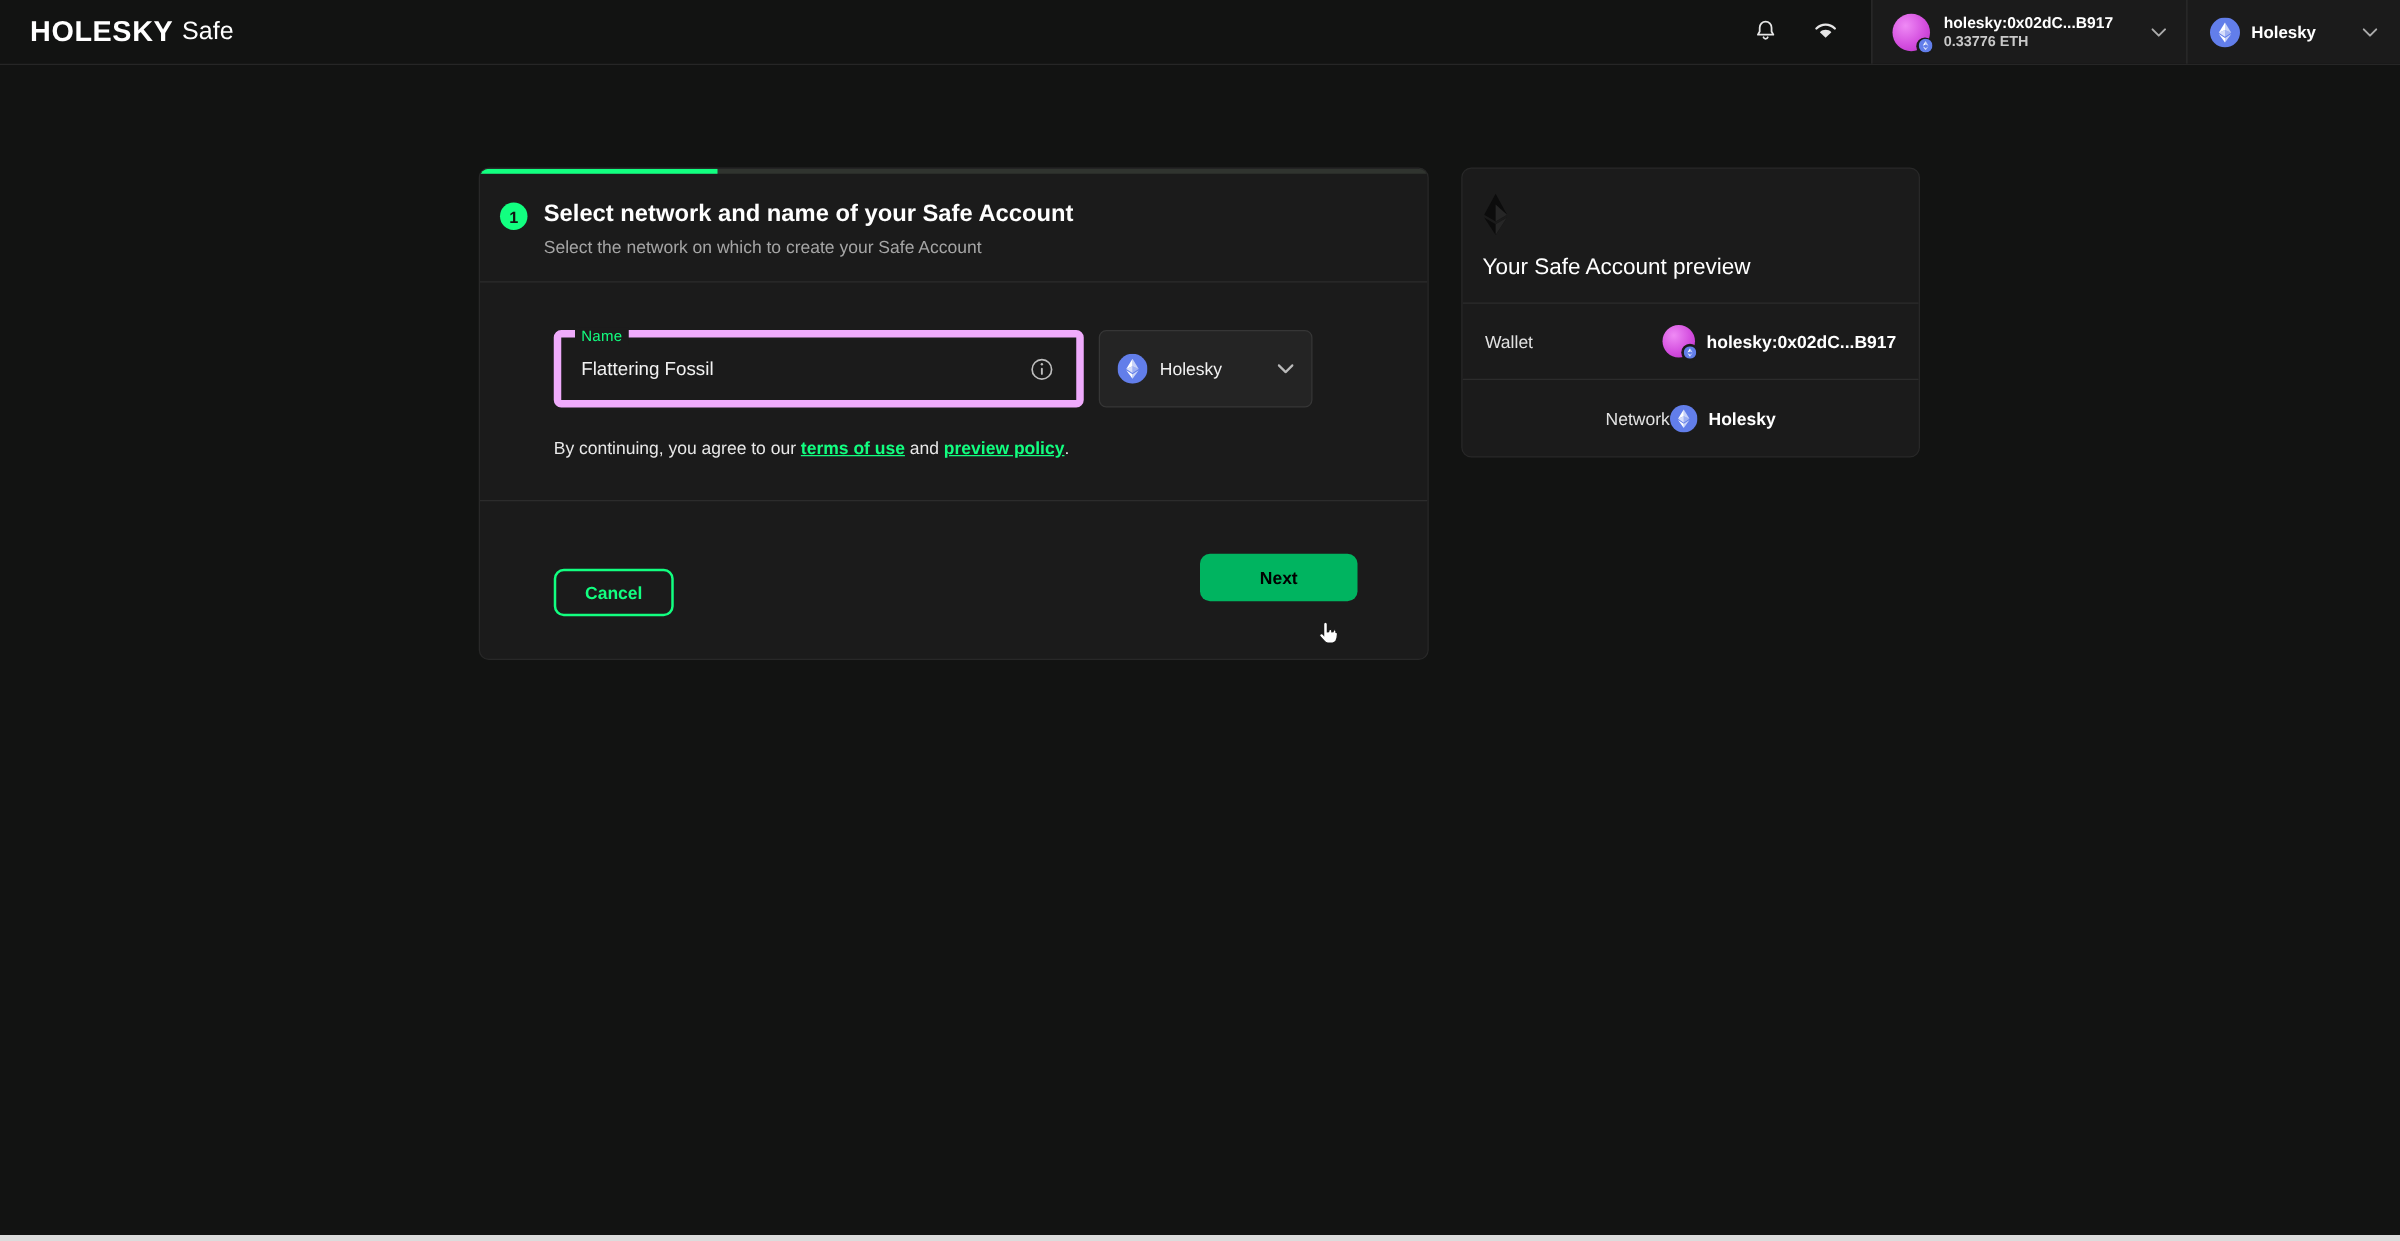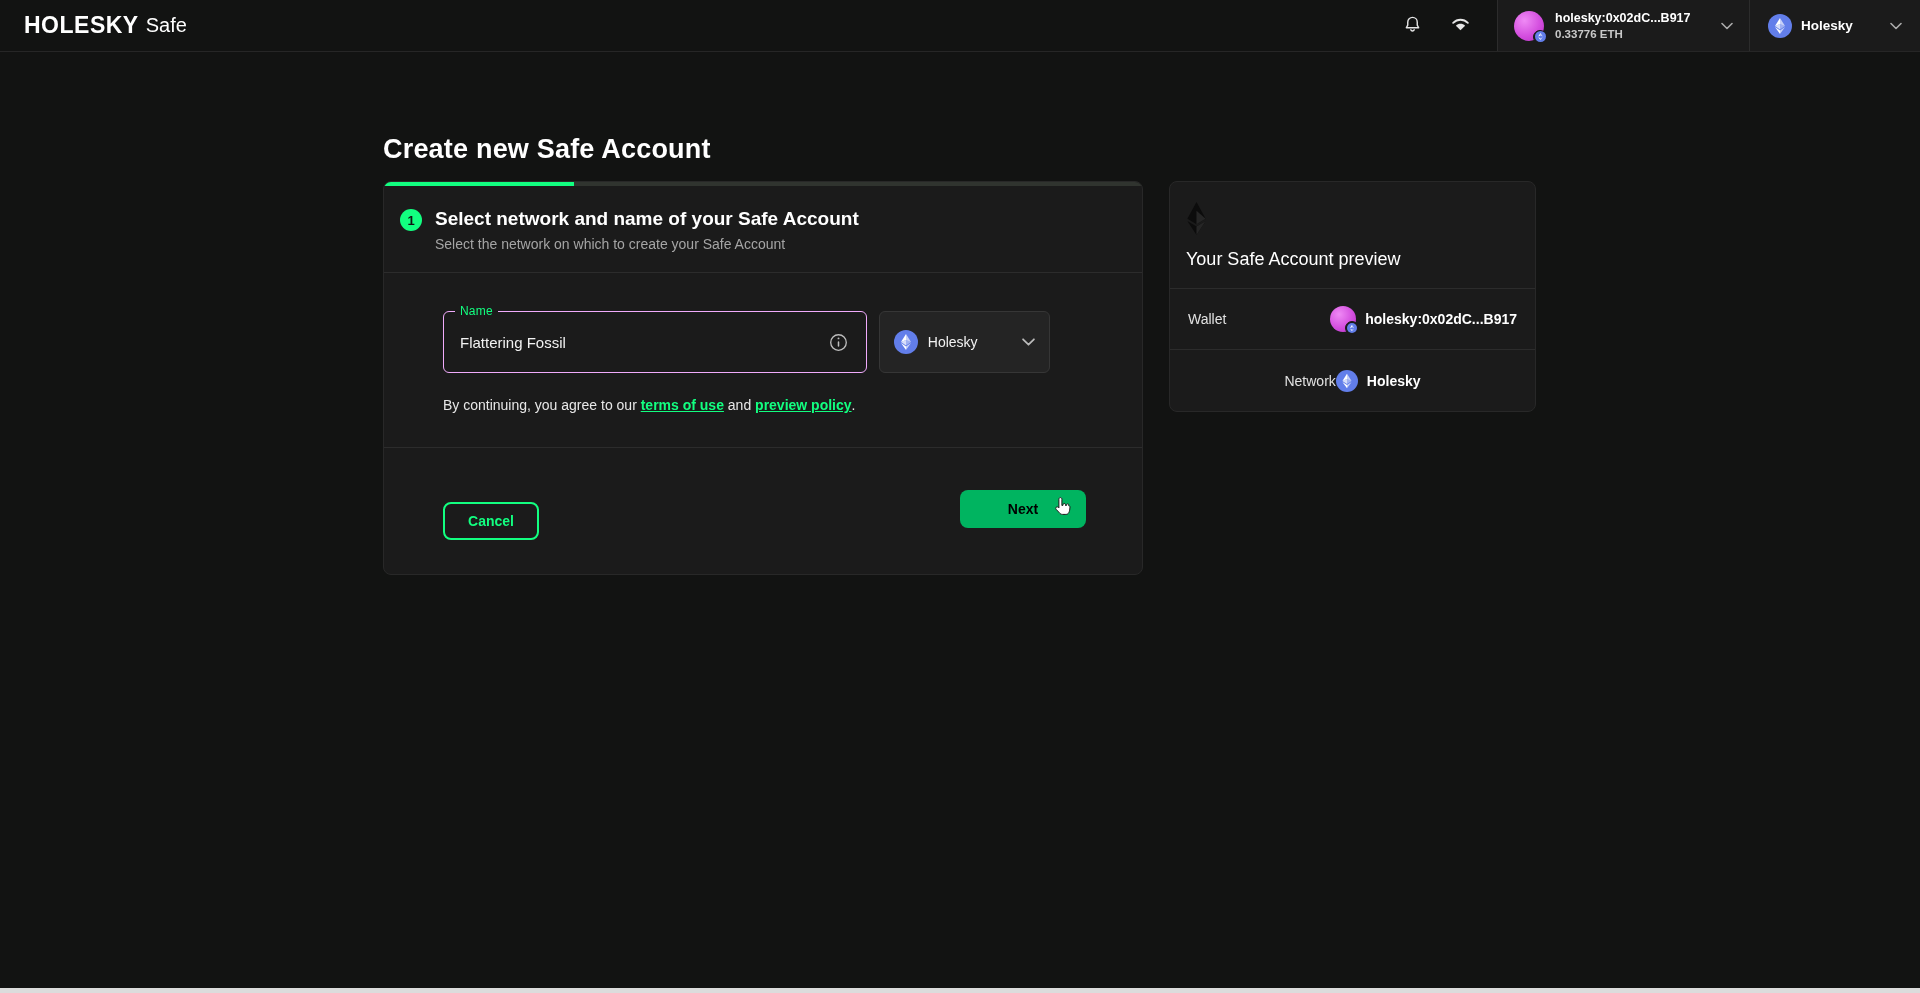--- a/index.html
+++ b/index.html
@@ -70,21 +70,21 @@
     width:22px; height:22px; border-radius:50%; background:#12FF80; color:#121312;
     font-size:13px; font-weight:700; display:flex; align-items:center; justify-content:center;
     margin-top:1px; flex:0 0 auto;
   }
   .step-title { font-size:19px; font-weight:700; line-height:22px; }
   .step-subtitle { font-size:14px; color:#a5a5a5; margin-top:6px; }
   
   .form-section { padding:38px 92px 34px 59px; border-bottom:1px solid #2c2c2c; }
   .input-row { display:flex; gap:12px; }
   .text-field {
-    position:relative; width:426px; height:62px; border:1px solid #f0abfc; border-radius:6px;
+    position:relative; width:426px; height:62px; border:6px solid #f0abfc; border-radius:6px;
     display:flex; align-items:center; padding:0 16px; cursor:text; background:#1b1b1b;
   }
   .field-label {
     position:absolute; top:-8px; left:11px; background:#1b1b1b; padding:0 5px;
     font-size:12px; color:#12FF80; letter-spacing:.2px;
   }
   .field-value { font-size:15px; color:#f2f2f2; flex:1; }
   .info-btn { background:none; border:none; padding:2px; cursor:pointer; display:flex; }
   .select-field {
     width:172px; height:62px; border:1px solid #363636; border-radius:6px; background:#242424;
@@ -187,21 +187,20 @@
       <span class="chev">
         <svg width="12" height="8" viewBox="0 0 12 7" fill="none" stroke="#cfcfcf" stroke-width="1.6" stroke-linecap="round" stroke-linejoin="round">
             <path d="M1 1l5 5 5-5"></path>
           </svg>
       </span>
     </div>
   </div>
 </div>
 
 <div class="content">
-  <h1 class="page-title">Create new Safe Account</h1>
 
   <div class="cols">
 
     <div class="card main-card">
       <div class="progress">
         <div class="progress-fill" style="width: 25%;"></div>
       </div>
 
       <div class="step-header">
         <span class="step-num">1</span>

